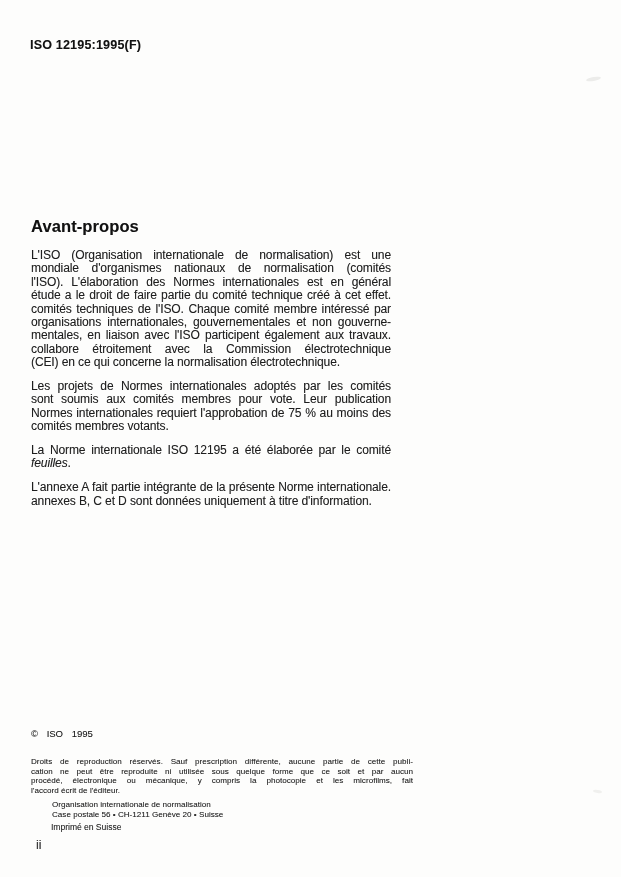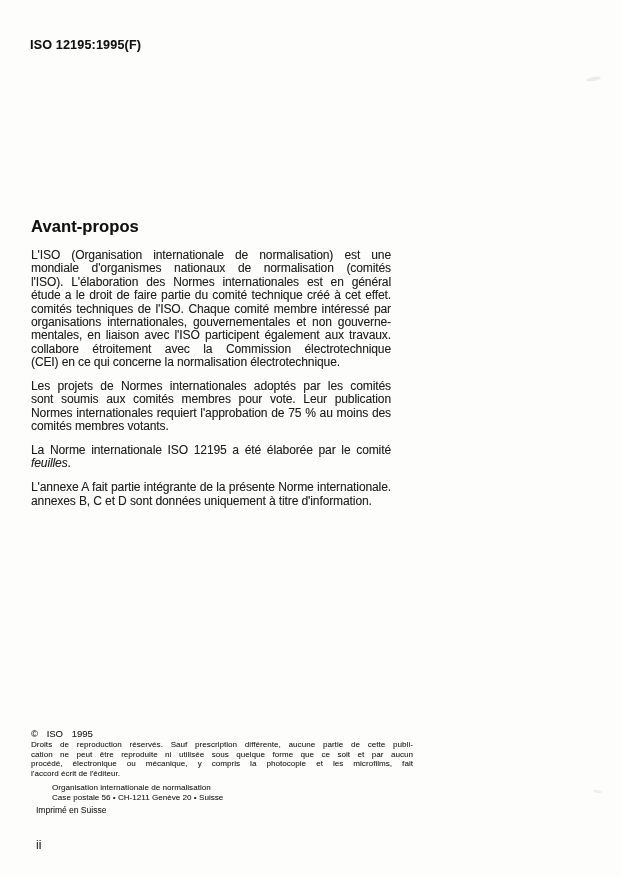--- a/index.html
+++ b/index.html
@@ -75,21 +75,21 @@
     position: absolute;
     left: 31px;
     top: 728px;
     width: 382px;
   }
   .copyright {
     font-size: 9.5px;
     line-height: 11px;
     word-spacing: 6px;
     color: #1a1a1a;
-    margin-bottom: 1px;
+    margin-bottom: 18px;
   }
   .rights .line {
     font-size: 8px;
     line-height: 9.7px;
     letter-spacing: 0.05px;
     text-align: justify;
     text-align-last: justify;
     overflow: hidden;
     max-height: 9.7px;
     color: #242424;
@@ -100,21 +100,21 @@
     margin-left: 21px;
   }
   .publisher .line {
     font-size: 8px;
     line-height: 10px;
     letter-spacing: 0.05px;
     color: #242424;
   }
   .printed {
     margin-top: 2.5px;
-    margin-left: 5px;
+    margin-left: 20px;
     font-size: 8.5px;
     line-height: 10px;
     color: #242424;
   }
   .pagenum {
     position: absolute;
     left: 36px;
     top: 838px;
     font-size: 12px;
     color: #2a2a2a;

